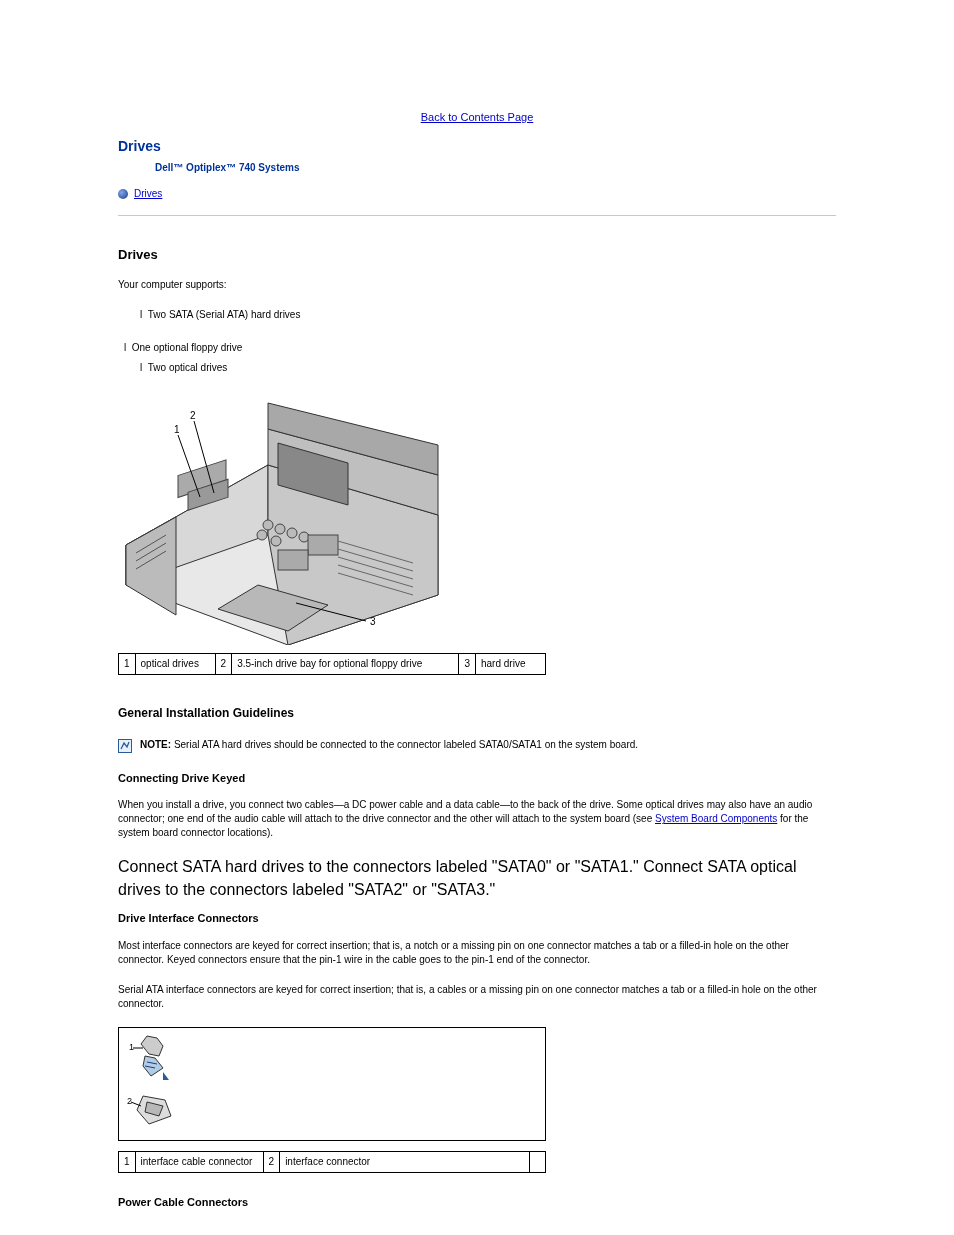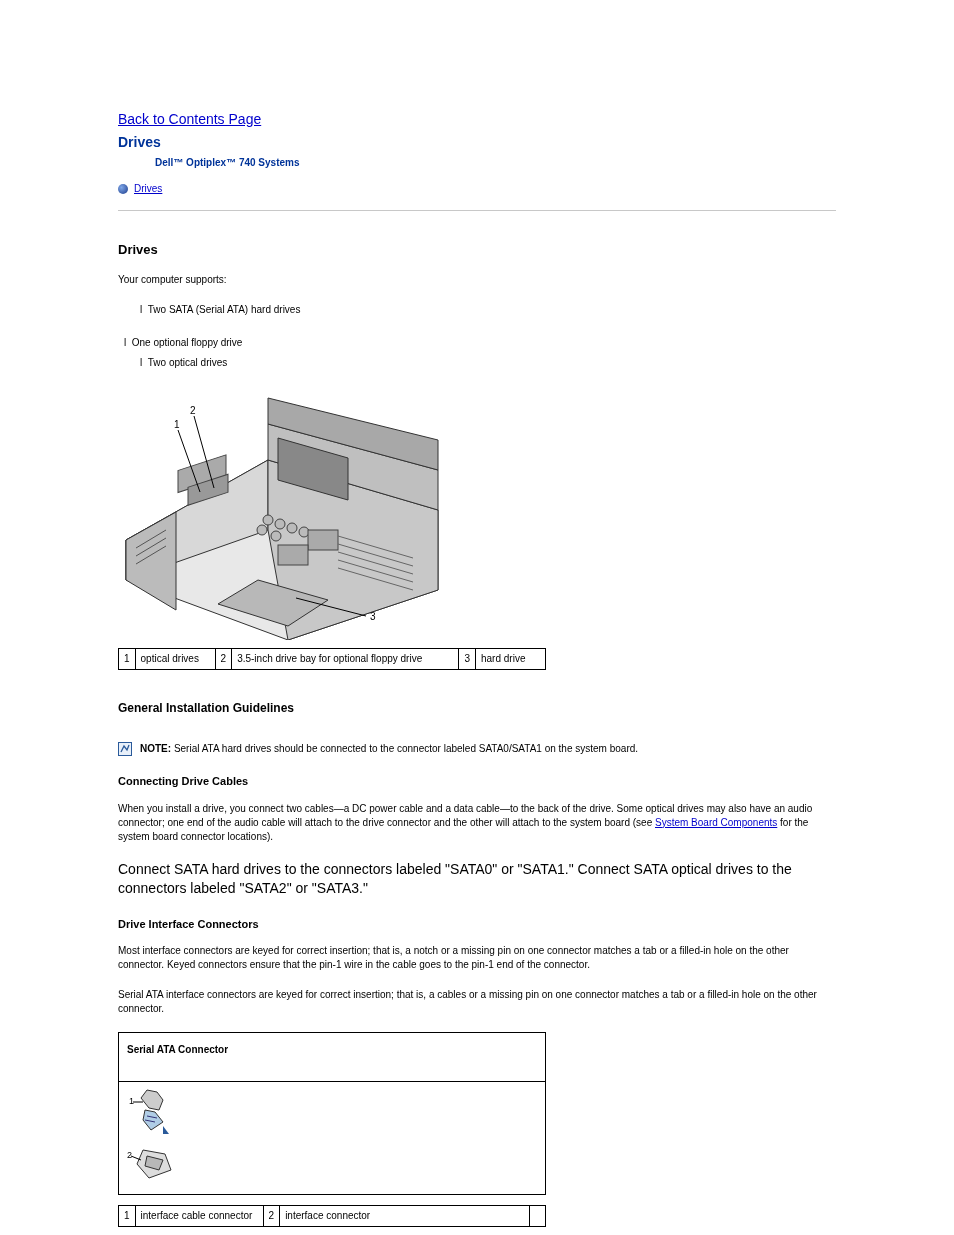--- a/index.html
+++ b/index.html
@@ -6,48 +6,48 @@
   body {
     font-family: Verdana, Arial, sans-serif;
     font-size: 10px;
     color: #000;
     background: #fff;
     width: 954px;
     padding: 110px 118px 50px 118px;
     line-height: 1.4;
   }
   a { color: #0000cc; text-decoration: underline; }
-  .back-link { font-size: 14px; margin-bottom: 3px; display: block; }
+  .back-link { font-size: 11px; margin-bottom: 12px; display: block; text-align: center; }
   .page-title { font-size: 14px; font-weight: bold; color: #003399; margin-bottom: 4px; }
   .subtitle { font-size: 10px; font-weight: bold; color: #003399; margin-bottom: 12px; padding-left: 37px; }
   .bullet-row { display: flex; align-items: center; margin-bottom: 14px; }
   .bullet-dot {
     width: 10px; height: 10px; border-radius: 50%;
     background: radial-gradient(circle at 35% 35%, #7fa7e8, #1a3a8a);
     margin-right: 6px; flex-shrink: 0;
   }
   hr.sep { border: 0; border-top: 1px solid #c8c8c8; margin: 4px 0 30px 0; }
   .section-heading { font-size: 13px; font-weight: bold; margin: 10px 0 14px 0; }
   .body-text { font-size: 10px; margin-bottom: 16px; }
-  .body-text-tight { font-size: 14px; margin-bottom: 18px; }
+  .body-text-tight { font-size: 16px; margin-bottom: 10px; }
   .figure { margin: 10px 0 8px 0; }
   .figure svg { display: block; }
   table.label-table {
     border-collapse: collapse;
     width: 428px;
     margin-bottom: 30px;
   }
   table.label-table td {
     border: 1px solid #000;
     padding: 3px 5px;
     font-size: 10px;
     vertical-align: middle;
   }
   table.label-table td.num { width: 16px; text-align: left; }
-  .note-row { display: flex; align-items: flex-end; margin: 24px 0 18px 0; }
+  .note-row { display: flex; align-items: center; margin: 16px 0 18px 0; }
   .note-icon {
     width: 14px; height: 14px; flex-shrink: 0; margin-right: 8px; margin-top: 1px;
     display: inline-flex; align-items: center; justify-content: center;
     border: 1px solid #2a5a9a; background: #e8f0fa; font-size: 9px; color: #2a5a9a;
   }
   .keyed-box, .framed-box {
     border: 1px solid #000;
     padding: 0;
     margin: 14px 0 10px 0;
     width: 428px;
@@ -172,37 +172,36 @@
   <span class="note-icon">
     <svg width="10" height="10" viewBox="0 0 10 10">
         <path d="M1 8 L4 2 L7 6 L9 1" fill="none" stroke="#2a5a9a" stroke-width="1.3"></path>
       </svg>
   </span>
   <span>
     <b>NOTE:</b> <span>Serial ATA hard drives should be connected to the connector labeled SATA0/SATA1 on the system board.</span>
   </span>
 </div>
 
-<div style="font-size:11px; font-weight:bold; margin-bottom:12px;">Connecting Drive Cables</div>
+<div style="font-size:11px; font-weight:bold; margin-bottom:12px;">Connecting Drive Keyed</div>
 
 <div class="body-text">
   <span>When you install a drive, you connect two cables—a DC power cable and a data cable—to the back of the drive. Some optical drives may also have an audio connector; one end of the audio cable will attach to the drive connector and the other will attach to the system board (see </span><a href="#">System Board Components</a><span> for the system board connector locations).</span>
 </div>
 
 <div class="body-text-tight">
   <span>Connect SATA hard drives to the connectors labeled "SATA0" or "SATA1." Connect </span><span>SATA optical drives to the connectors labeled "SATA2" or "SATA3."</span>
 </div>
 
 <div style="font-size:11px; font-weight:bold; margin-bottom:12px;">Drive Interface Connectors</div>
 
 <div class="body-text">Most interface connectors are keyed for correct insertion; that is, a notch or a missing pin on one connector matches a tab or a filled-in hole on the other connector. Keyed connectors ensure that the pin-1 wire in the cable goes to the pin-1 end of the connector.</div>
 <div class="body-text">Serial ATA interface connectors are keyed for correct insertion; that is, a cables or a missing pin on one connector matches a tab or a filled-in hole on the other connector.</div>
 
 <div class="keyed-box">
-  <div class="keyed-box-header">Serial ATA Connector</div>
   <div class="keyed-box-body">
     <svg width="78" height="100" viewBox="0 0 78 100">
 
       <g>
         <path d="M18 10 L24 2 L34 4 L40 12 L36 22 L26 20 Z" fill="#ccc" stroke="#333"></path>
         <path d="M22 22 L32 24 L40 34 L28 42 L20 32 Z" fill="#b0cde6" stroke="#333"></path>
         <line x1="24" y1="28" x2="34" y2="30" stroke="#337"></line>
         <line x1="22" y1="32" x2="32" y2="34" stroke="#337"></line>
 
         <path d="M40 38 L46 46 L40 46 Z" fill="#2a5a9a"></path>

